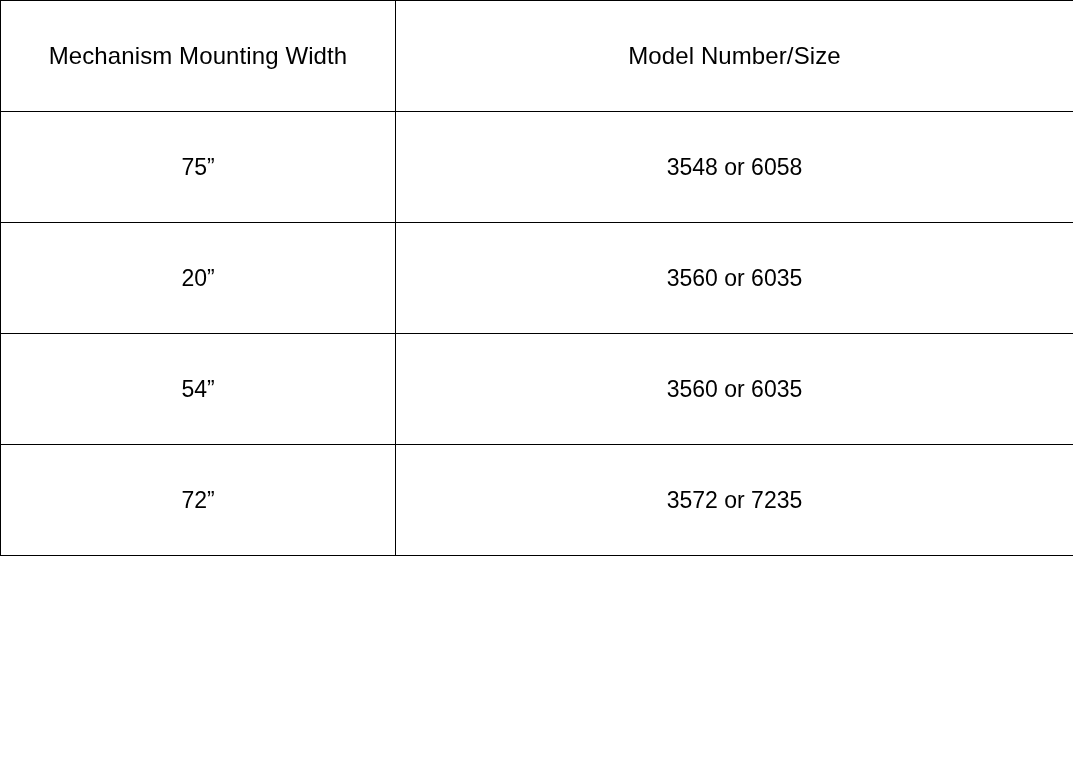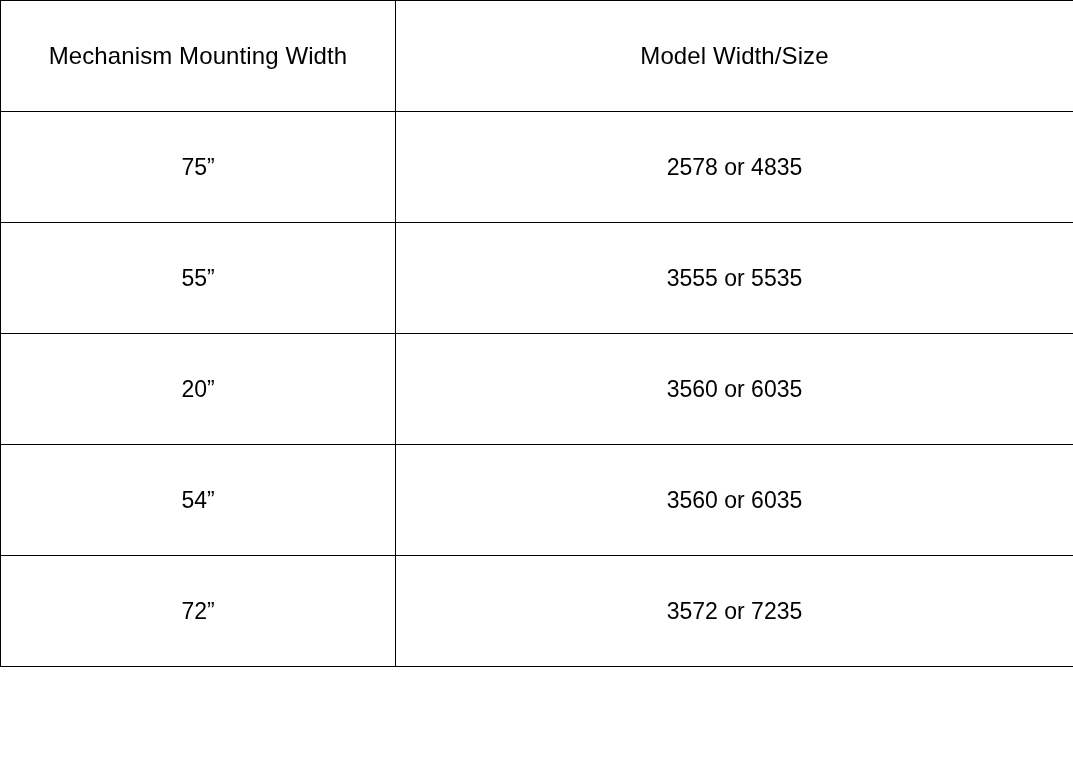--- a/index.html
+++ b/index.html
@@ -68,39 +68,31 @@
     <colgroup>
       <col class="col-left">
       <col class="col-right">
     </colgroup>
     <thead>
       <tr>
         <th class="head-cell">
           <div class="cell-inner">Mechanism Mounting Width</div>
         </th>
         <th class="head-cell">
-          <div class="cell-inner">Model Width/Size</div>
+          <div class="cell-inner">Model Number/Size</div>
         </th>
       </tr>
     </thead>
     <tbody>
       <tr>
         <td class="body-cell">
           <div class="cell-inner">75”</div>
         </td>
         <td class="body-cell">
-          <div class="cell-inner">2578 or 4835</div>
-        </td>
-      </tr>
-      <tr>
-        <td class="body-cell">
-          <div class="cell-inner">55”</div>
-        </td>
-        <td class="body-cell">
-          <div class="cell-inner">3555 or 5535</div>
+          <div class="cell-inner">3548 or 6058</div>
         </td>
       </tr>
       <tr>
         <td class="body-cell">
           <div class="cell-inner">20”</div>
         </td>
         <td class="body-cell">
           <div class="cell-inner">3560 or 6035</div>
         </td>
       </tr>

